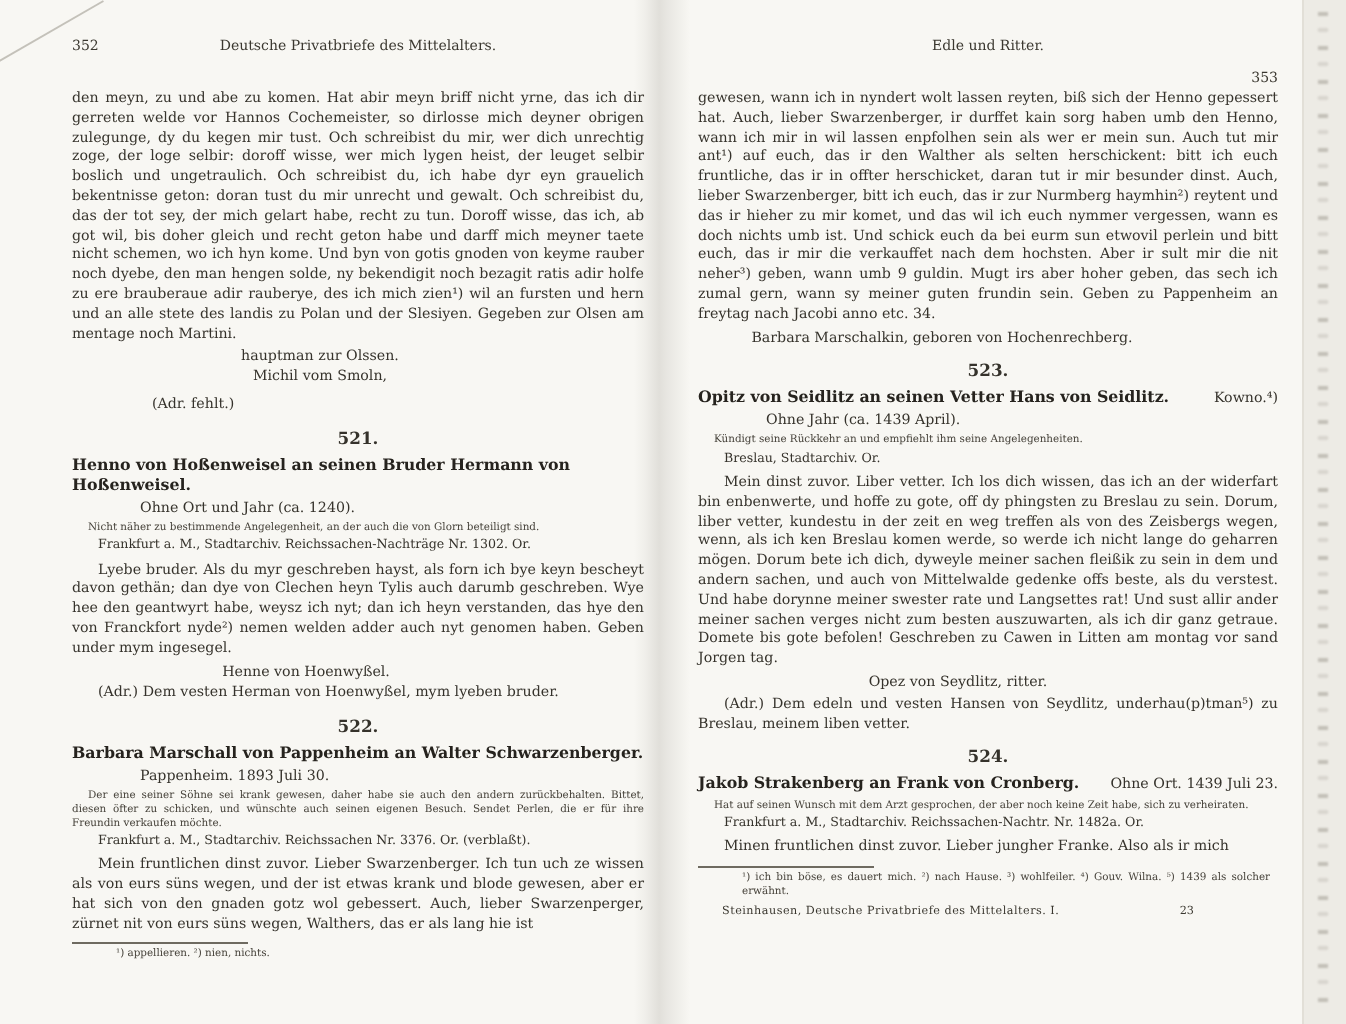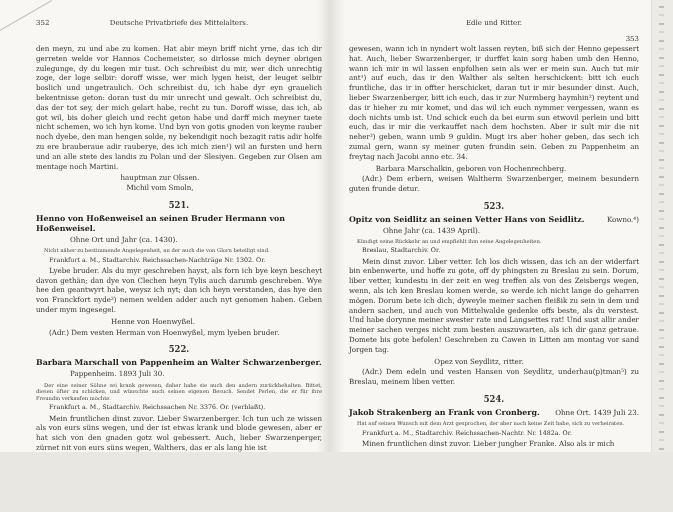--- a/index.html
+++ b/index.html
@@ -1,16 +1,16 @@
 <!DOCTYPE html>
 <html><head>
 <meta charset="utf-8">
 <style>
   html,body{margin:0;padding:0;background:#e9e7e2;}
-  .scan{position:relative;width:673px;height:452px;background:#f8f7f3;overflow:hidden;
+  .scan{position:relative;width:673px;height:512px;background:#f8f7f3;overflow:hidden;
         font-family:"DejaVu Serif", serif;color:#35322b;}
   .curl{position:absolute;left:-8px;top:16px;width:64px;height:1px;
         background:rgba(110,104,92,.38);transform:rotate(-30deg);}
   .gutter{position:absolute;left:317px;top:0;width:28px;height:512px;
         background:linear-gradient(90deg,rgba(0,0,0,0) 0%,rgba(84,78,66,.05) 20%,
         rgba(84,78,66,.14) 45%,rgba(84,78,66,.10) 58%,rgba(0,0,0,0) 100%);}
   .edge{position:absolute;right:0;top:0;width:21px;height:512px;background:#edebe5;
         border-left:1px solid #e2dfd7;}
   .edge-marks{position:absolute;right:9px;top:6px;width:5px;height:498px;opacity:.65;
         background:repeating-linear-gradient(180deg,rgba(90,84,72,.45) 0 2px,rgba(0,0,0,0) 2px 8px,
@@ -55,24 +55,25 @@
     <div class="ph">
       <span class="num-l">352</span>
       <span>Deutsche Privatbriefe des Mittelalters.</span>
     </div>
 
     <p class="bt mt-body">den meyn, zu und abe zu komen. Hat abir meyn briff nicht yrne, das ich dir gerreten welde vor Hannos Cochemeister, so dirlosse mich deyner obrigen zulegunge, dy du kegen mir tust. Och schreibist du mir, wer dich unrechtig zoge, der loge selbir: doroff wisse, wer mich lygen heist, der leuget selbir boslich und ungetraulich. Och schreibist du, ich habe dyr eyn grauelich bekentnisse geton: doran tust du mir unrecht und gewalt. Och schreibist du, das der tot sey, der mich gelart habe, recht zu tun. Doroff wisse, das ich, ab got wil, bis doher gleich und recht geton habe und darff mich meyner taete nicht schemen, wo ich hyn kome. Und byn von gotis gnoden von keyme rauber noch dyebe, den man hengen solde, ny bekendigit noch bezagit ratis adir holfe zu ere brauberaue adir rauberye, des ich mich zien¹) wil an fursten und hern und an alle stete des landis zu Polan und der Slesiyen. Gegeben zur Olsen am mentage noch Martini.</p>
     <div class="sig">
       <div>hauptman zur Olssen.</div>
       <div>Michil vom Smoln,</div>
     </div>
+    <div class="adr-alone">(Adr. fehlt.)</div>
 
     <div class="secnum">521.</div>
     <div class="lh">Henno von Hoßenweisel an seinen Bruder Hermann von Hoßenweisel.</div>
-    <div class="dl">Ohne Ort und Jahr (ca. 1430).</div>
+    <div class="dl">Ohne Ort und Jahr (ca. 1240).</div>
     <div class="rg">Nicht näher zu bestimmende Angelegenheit, an der auch die von Glorn beteiligt sind.</div>
     <div class="src">Frankfurt a. M., Stadtarchiv. Reichssachen-Nachträge Nr. 1302. Or.</div>
     <p class="bt ind">Lyebe bruder. Als du myr geschreben hayst, als forn ich bye keyn bescheyt davon gethän; dan dye von Clechen heyn Tylis auch darumb geschreben. Wye hee den geantwyrt habe, weysz ich nyt; dan ich heyn verstanden, das hye den von Franckfort nyde²) nemen welden adder auch nyt genomen haben. Geben under mym ingesegel.</p>
     <div class="sig" style="padding-right:52px;">Henne von Hoenwyßel.</div>
     <div class="adr">(Adr.) Dem vesten Herman von Hoenwyßel, mym lyeben bruder.</div>
 
     <div class="secnum">522.</div>
     <div class="lh">Barbara Marschall von Pappenheim an Walter Schwarzenberger.</div>
     <div class="dl">Pappenheim. 1893 Juli 30.</div>
     <div class="rg">Der eine seiner Söhne sei krank gewesen, daher habe sie auch den andern zurückbehalten. Bittet, diesen öfter zu schicken, und wünschte auch seinen eigenen Besuch. Sendet Perlen, die er für ihre Freundin verkaufen möchte.</div>
@@ -86,21 +87,20 @@
   <div class="gutter"></div>
 
   <div class="page right">
     <div class="ph">
       <span>Edle und Ritter.</span>
       <span class="num-r">353</span>
     </div>
 
     <p class="bt mt-body">gewesen, wann ich in nyndert wolt lassen reyten, biß sich der Henno gepessert hat. Auch, lieber Swarzenberger, ir durffet kain sorg haben umb den Henno, wann ich mir in wil lassen enpfolhen sein als wer er mein sun. Auch tut mir ant¹) auf euch, das ir den Walther als selten herschickent: bitt ich euch fruntliche, das ir in offter herschicket, daran tut ir mir besunder dinst. Auch, lieber Swarzenberger, bitt ich euch, das ir zur Nurmberg haymhin²) reytent und das ir hieher zu mir komet, und das wil ich euch nymmer vergessen, wann es doch nichts umb ist. Und schick euch da bei eurm sun etwovil perlein und bitt euch, das ir mir die verkauffet nach dem hochsten. Aber ir sult mir die nit neher³) geben, wann umb 9 guldin. Mugt irs aber hoher geben, das sech ich zumal gern, wann sy meiner guten frundin sein. Geben zu Pappenheim an freytag nach Jacobi anno etc. 34.</p>
     <div class="sig" style="padding-right:46px;">Barbara Marschalkin, geboren von Hochenrechberg.</div>
-    <div class="adr">(Adr.) Dem erbern, weisen Waltherm Swarzenberger, meinem besundern guten frunde detur.</div>
 
     <div class="secnum">523.</div>
     <div class="lh-row">
       <span class="lh-main">Opitz von Seidlitz an seinen Vetter Hans von Seidlitz.</span>
       <span class="lh-side">Kowno.⁴)</span>
     </div>
     <div class="dl">Ohne Jahr (ca. 1439 April).</div>
     <div class="rg">Kündigt seine Rückkehr an und empfiehlt ihm seine Angelegenheiten.</div>
     <div class="src">Breslau, Stadtarchiv. Or.</div>
     <p class="bt ind">Mein dinst zuvor. Liber vetter. Ich los dich wissen, das ich an der widerfart bin enbenwerte, und hoffe zu gote, off dy phingsten zu Breslau zu sein. Dorum, liber vetter, kundestu in der zeit en weg treffen als von des Zeisbergs wegen, wenn, als ich ken Breslau komen werde, so werde ich nicht lange do geharren mögen. Dorum bete ich dich, dyweyle meiner sachen fleißik zu sein in dem und andern sachen, und auch von Mittelwalde gedenke offs beste, als du verstest. Und habe dorynne meiner swester rate und Langsettes rat! Und sust allir ander meiner sachen verges nicht zum besten auszuwarten, als ich dir ganz getraue. Domete bis gote befolen! Geschreben zu Cawen in Litten am montag vor sand Jorgen tag.</p>

